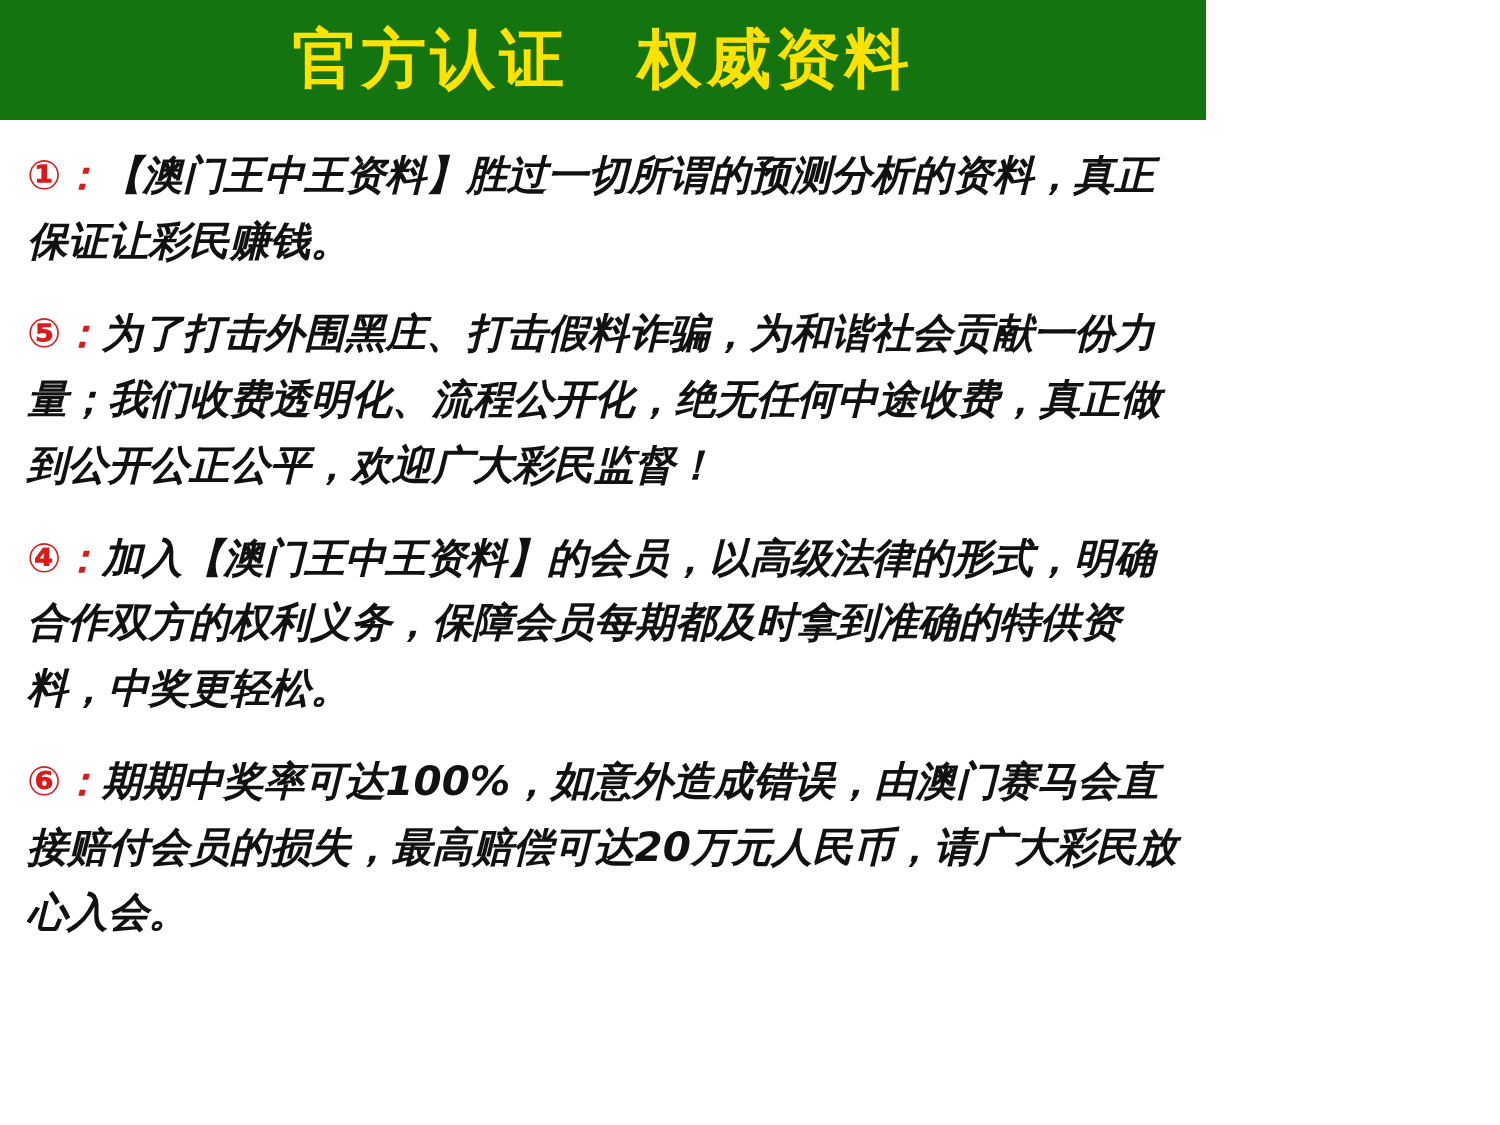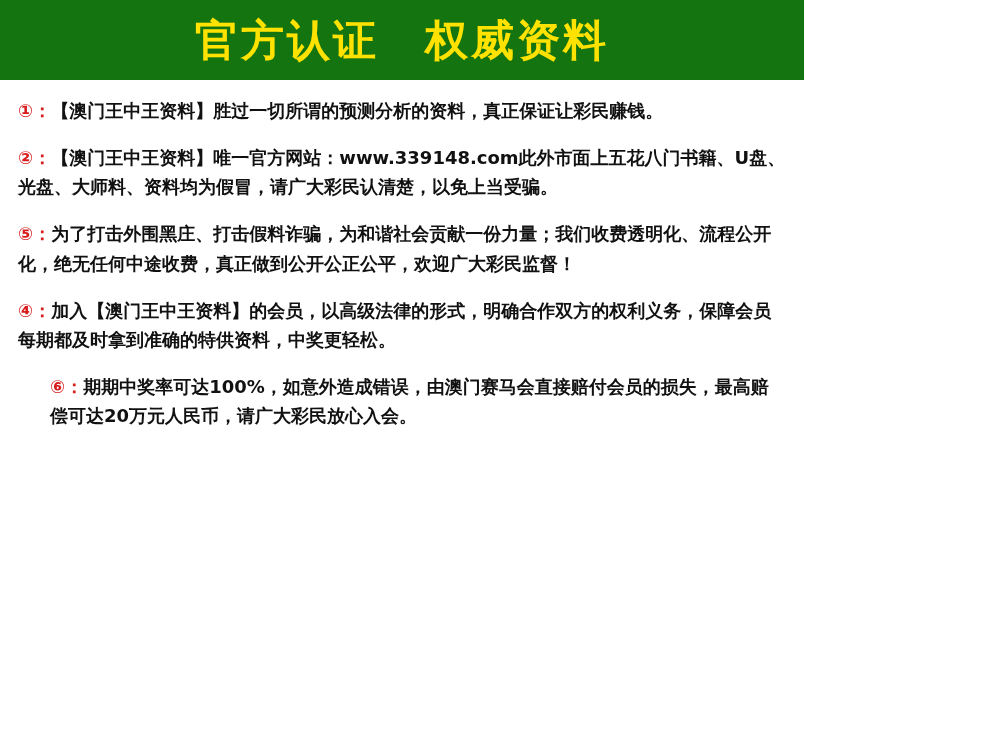--- a/index.html
+++ b/index.html
@@ -37,30 +37,30 @@
     font-family: "DejaVu Sans", "Liberation Sans", sans-serif;
     white-space: pre;
     line-height: 1;
   }
   .content {
     padding: 16px 18px 0 18px;
     box-sizing: border-box;
   }
   .item {
     margin-bottom: 18px;
-    font-size: 18px;
+    font-size: 27px;
     line-height: 1.62;
     color: #111111;
     font-weight: bold;
     font-family: "DejaVu Sans", "Liberation Sans", sans-serif;
     text-align: left;
+    font-style: italic;
   }
   .item:last-child {
     margin-bottom: 0;
-    margin-left: 32px;
   }
   .num {
     color: #d81c1c;
     font-weight: bold;
   }
   .txt {
     color: #111111;
   }
 </style>
 </head>
@@ -71,23 +71,20 @@
   <div class="banner">
     <div class="banner-title">官方认证　权威资料</div>
   </div>
 
   <div class="content">
 
     <div class="item">
       <span class="num">①：</span><span class="txt">【澳门王中王资料】胜过一切所谓的预测分析的资料，真正保证让彩民赚钱。</span>
     </div>
 
-    <div class="item">
-      <span class="num">②：</span><span class="txt">【澳门王中王资料】唯一官方网站：www.339148.com此外市面上五花八门书籍、U盘、光盘、大师料、资料均为假冒，请广大彩民认清楚，以免上当受骗。</span>
-    </div>
 
 
     <div class="item">
       <span class="num">⑤：</span><span class="txt">为了打击外围黑庄、打击假料诈骗，为和谐社会贡献一份力量；我们收费透明化、流程公开化，绝无任何中途收费，真正做到公开公正公平，欢迎广大彩民监督！</span>
     </div>
 
     <div class="item">
       <span class="num">④：</span><span class="txt">加入【澳门王中王资料】的会员，以高级法律的形式，明确合作双方的权利义务，保障会员每期都及时拿到准确的特供资料，中奖更轻松。</span>
     </div>
 

